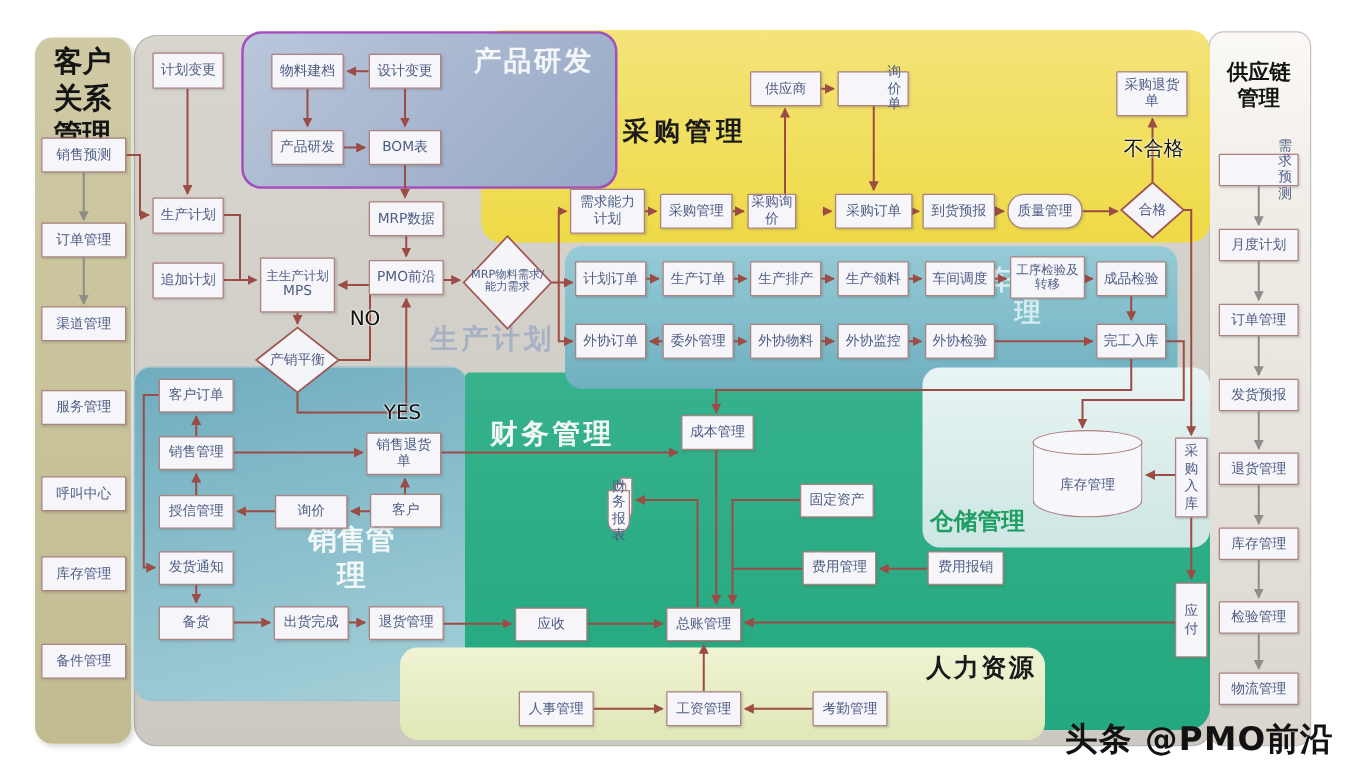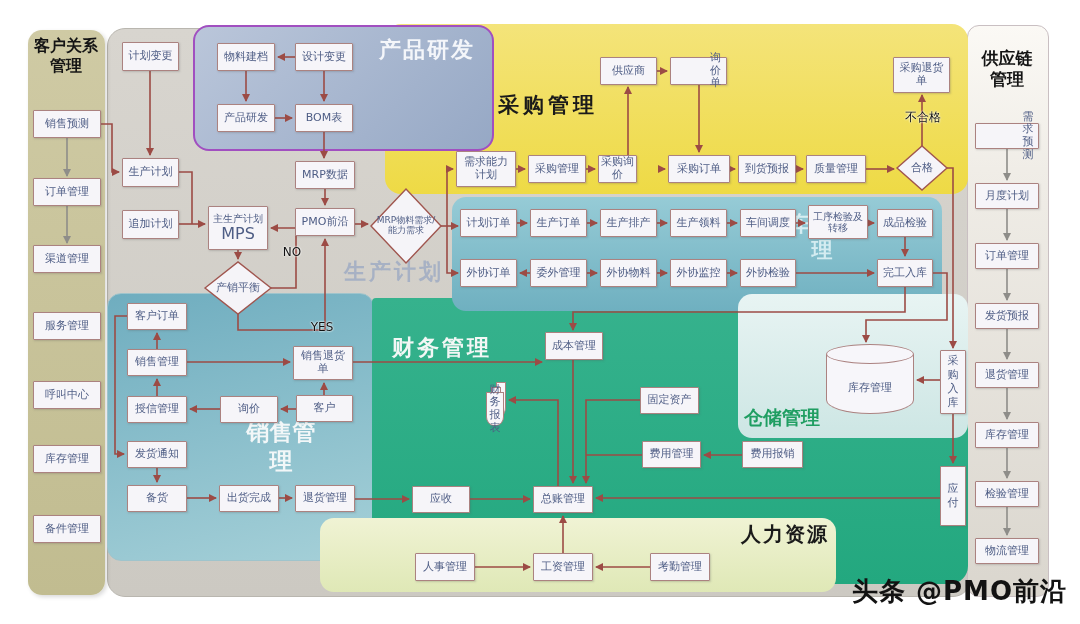--- a/index.html
+++ b/index.html
@@ -8,21 +8,21 @@
   .panel{position:absolute;}
   .sec-title{position:absolute;font-family:"DejaVu Serif","Liberation Serif",serif;
              font-weight:bold;line-height:1.25;text-align:center;}
   .nd{position:absolute;background:#f6f5f9;border:1px solid #ab8280;border-radius:1px;
       color:#4e5d85;font-size:11px;line-height:1.15;display:flex;align-items:center;
       justify-content:center;text-align:center;box-shadow:1px 1px 2px rgba(90,90,90,.25);
       box-sizing:border-box;padding:1px 2px;}
   .vnd{padding:2px 6px;}
   .dia-label{position:absolute;color:#4e5d85;display:flex;align-items:center;justify-content:center;
              text-align:center;line-height:1.1;z-index:6;}
-  .lab{position:absolute;color:#111;font-size:12px;text-align:center;z-index:6;
+  .lab{position:absolute;color:#111;font-size:16px;text-align:center;z-index:6;
        text-shadow:0 0 2px #fff,0 0 2px #fff;}
   svg.wires{position:absolute;left:0;top:0;z-index:5;}
   .nd,.cylinder,.doc{z-index:6;}
   .cylinder{position:absolute;}
   .cylinder .cyl-top{position:absolute;left:0;right:0;top:0;height:20px;background:#f7f6fa;
        border:1px solid #ab8280;border-radius:50%;box-sizing:border-box;}
   .cylinder .cyl-body{position:absolute;left:0;right:0;top:10px;bottom:0;background:#f7f6fa;
        border:1px solid #ab8280;border-top:none;box-sizing:border-box;
        border-radius:0 0 50% 50%/0 0 14px 14px;}
   .cylinder .cyl-label{position:absolute;left:0;right:0;top:36px;text-align:center;
@@ -67,21 +67,21 @@
 
   <div class="panel" style="left:452px;top:197px;width:490px;height:114px;border-radius:14px;
               background:linear-gradient(180deg,#96cbd6,#6fb0c0);"></div>
 
   <div class="panel" style="left:738px;top:294px;width:230px;height:144px;border-radius:14px;
               background:linear-gradient(180deg,#e8f4f3,#ccе5e3);background:linear-gradient(180deg,#e8f4f3,#cde6e4);"></div>
 
   <div class="panel" style="left:320px;top:518px;width:516px;height:74px;border-radius:14px;
               background:linear-gradient(180deg,#f0f3d4,#dfe8b6);"></div>
 
-  <div class="sec-title" style="left:34px;top:36px;width:64px;font-size:16px;color:#141414;">客户关系管理</div>
+  <div class="sec-title" style="left:34px;top:36px;width:64px;font-size:23px;color:#141414;">客户关系管理</div>
   <div class="sec-title" style="left:977px;top:48px;width:60px;font-size:17px;color:#141414;">供应链管理</div>
   <div class="sec-title" style="left:372px;top:36px;width:110px;font-size:22px;color:#f4f6fa;letter-spacing:2px;">产品研发</div>
   <div class="sec-title" style="left:483px;top:92px;width:130px;font-size:21px;color:#1a1a1a;letter-spacing:4px;">采购管理</div>
   <div class="sec-title" style="left:336px;top:258px;width:116px;font-size:22px;color:#a7b1c4;letter-spacing:3px;">生产计划</div>
   <div class="sec-title" style="left:788px;top:211px;width:68px;font-size:21px;color:rgba(232,247,250,.8);">车间管理</div>
   <div class="sec-title" style="left:243px;top:418px;width:76px;font-size:23px;color:#f2f7f8;">销售管理</div>
   <div class="sec-title" style="left:380px;top:334px;width:124px;font-size:22px;color:#f2f7f5;letter-spacing:3px;">财务管理</div>
   <div class="sec-title" style="left:744px;top:406px;width:100px;font-size:19px;color:#1f9e62;text-align:left;">仓储管理</div>
   <div class="sec-title" style="left:733px;top:522px;width:104px;font-size:20px;color:#1a1a1a;letter-spacing:2px;">人力资源</div>
 
@@ -217,34 +217,34 @@
   <div class="nd" style="left:217px;top:43px;width:58px;height:28px;">物料建档</div>
   <div class="nd" style="left:295px;top:43px;width:58px;height:28px;">设计变更</div>
   <div class="nd" style="left:217px;top:104px;width:58px;height:28px;">产品研发</div>
   <div class="nd" style="left:295px;top:104px;width:58px;height:28px;">BOM表</div>
 
   <div class="nd" style="left:122px;top:42px;width:57px;height:29px;">计划变更</div>
   <div class="nd" style="left:122px;top:158px;width:57px;height:29px;">生产计划</div>
   <div class="nd" style="left:122px;top:210px;width:57px;height:29px;">追加计划</div>
   <div class="nd" style="left:208px;top:206px;width:60px;height:44px;font-size:10px;flex-direction:column;">
       <span>主生产计划</span>
-      <span style="font-size:16px;">MPS</span>
+      <span style="font-size:11px;">MPS</span>
   </div>
   <div class="nd" style="left:295px;top:161px;width:60px;height:28px;">MRP数据</div>
   <div class="nd" style="left:295px;top:208px;width:60px;height:28px;">PMO前沿</div>
 
   <div class="nd" style="left:600px;top:57px;width:57px;height:28px;text-align:center;">供应商</div>
   <div class="nd" style="left:670px;top:57px;width:57px;height:28px;padding-left:36px;">询价单</div>
   <div class="nd" style="left:893px;top:57px;width:57px;height:36px;">采购退货单</div>
   <div class="nd" style="left:456px;top:151px;width:60px;height:36px;">需求能力计划</div>
   <div class="nd" style="left:528px;top:155px;width:58px;height:28px;">采购管理</div>
   <div class="nd" style="left:598px;top:155px;width:39px;height:28px;">采购询价</div>
   <div class="nd" style="left:668px;top:155px;width:62px;height:28px;">采购订单</div>
   <div class="nd" style="left:738px;top:155px;width:58px;height:28px;">到货预报</div>
-  <div class="nd" style="left:806px;top:155px;width:60px;height:28px;">质量管理</div>
+  <div class="nd" style="left:806px;top:155px;width:60px;height:28px;border-radius:13px;">质量管理</div>
 
   <div class="nd" style="left:460px;top:209px;width:57px;height:28px;">计划订单</div>
   <div class="nd" style="left:530px;top:209px;width:57px;height:28px;">生产订单</div>
   <div class="nd" style="left:600px;top:209px;width:57px;height:28px;">生产排产</div>
   <div class="nd" style="left:670px;top:209px;width:57px;height:28px;">生产领料</div>
   <div class="nd" style="left:740px;top:209px;width:56px;height:28px;">车间调度</div>
   <div class="nd" style="left:808px;top:205px;width:60px;height:34px;font-size:10px;">工序检验及转移</div>
   <div class="nd" style="left:877px;top:209px;width:56px;height:28px;">成品检验</div>
   <div class="nd" style="left:460px;top:259px;width:57px;height:28px;">外协订单</div>
   <div class="nd" style="left:530px;top:259px;width:57px;height:28px;">委外管理</div>

